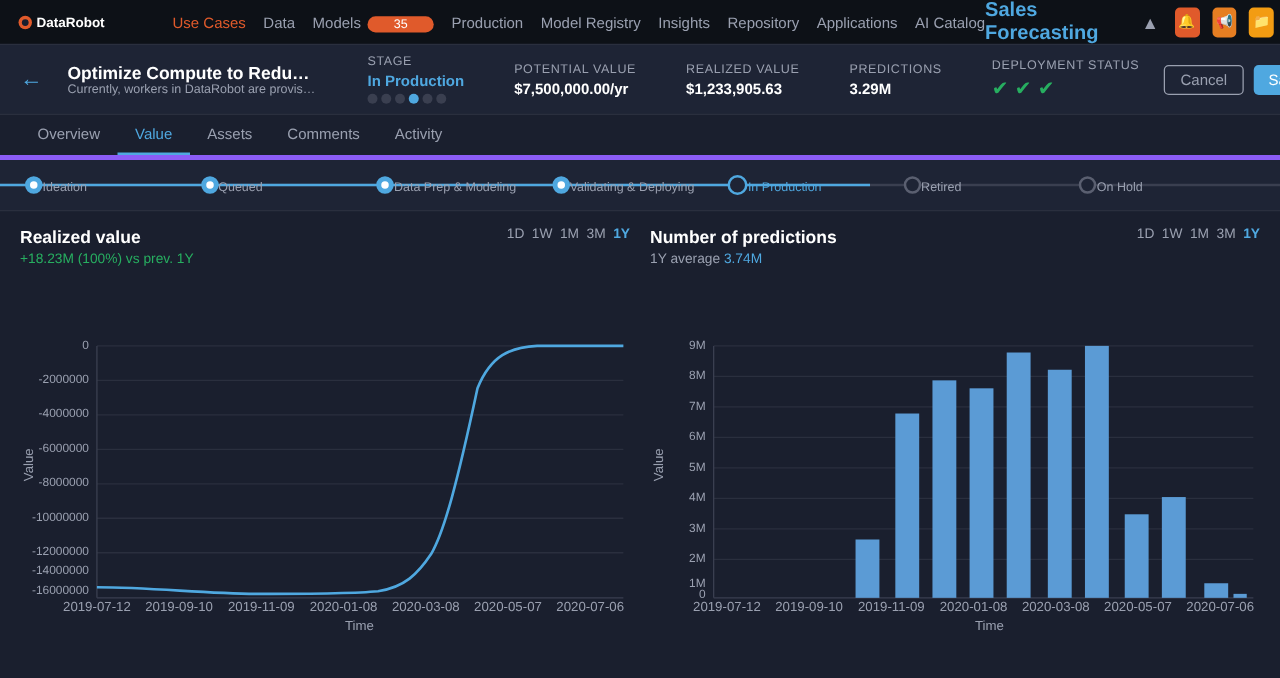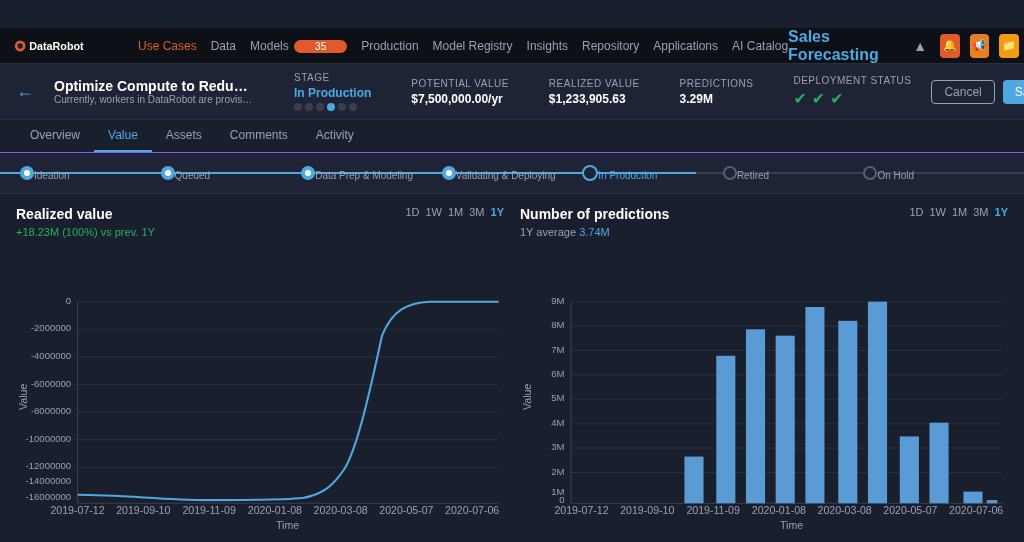--- a/index.html
+++ b/index.html
@@ -6,21 +6,20 @@
     body { background: #1a1f2e; color: #fff; font-family: Arial, sans-serif; font-size: 12px; width: 1024px; height: 542px; overflow: hidden; }
 
     
     #navbar {
       background: #0d1117;
       height: 36px;
       display: flex;
       align-items: center;
       padding: 0 12px;
       border-bottom: 1px solid #2a2f3e;
-      margin-top: 28px;
     }
     #navbar .logo {
       display: flex; align-items: center; margin-right: 16px;
     }
     #navbar .logo svg { width: 110px; height: 18px; }
     #navbar .nav-links {
       display: flex; gap: 14px; flex: 1; align-items: center;
     }
     #navbar .nav-links span {
       color: #9aa0b0; font-size: 12px; cursor: pointer; white-space: nowrap;
@@ -80,21 +79,21 @@
     .btn-save {
       background: #4fa8e0; border: none; color: #fff;
       padding: 4px 12px; border-radius: 4px; cursor: pointer; font-size: 12px;
     }
 
     
     #tabs {
       background: #1a1f2e;
       display: flex;
       gap: 0;
-      border-bottom: 1px solid #8b5cf6;
+      border-bottom: 4px solid #8b5cf6;
       padding: 0 16px;
     }
     .tab {
       padding: 8px 14px; font-size: 12px; color: #9aa0b0; cursor: pointer;
       border-bottom: 2px solid transparent;
     }
     .tab.active { color: #4fa8e0; border-bottom: 2px solid #4fa8e0; }
 
     
     #pipeline {

